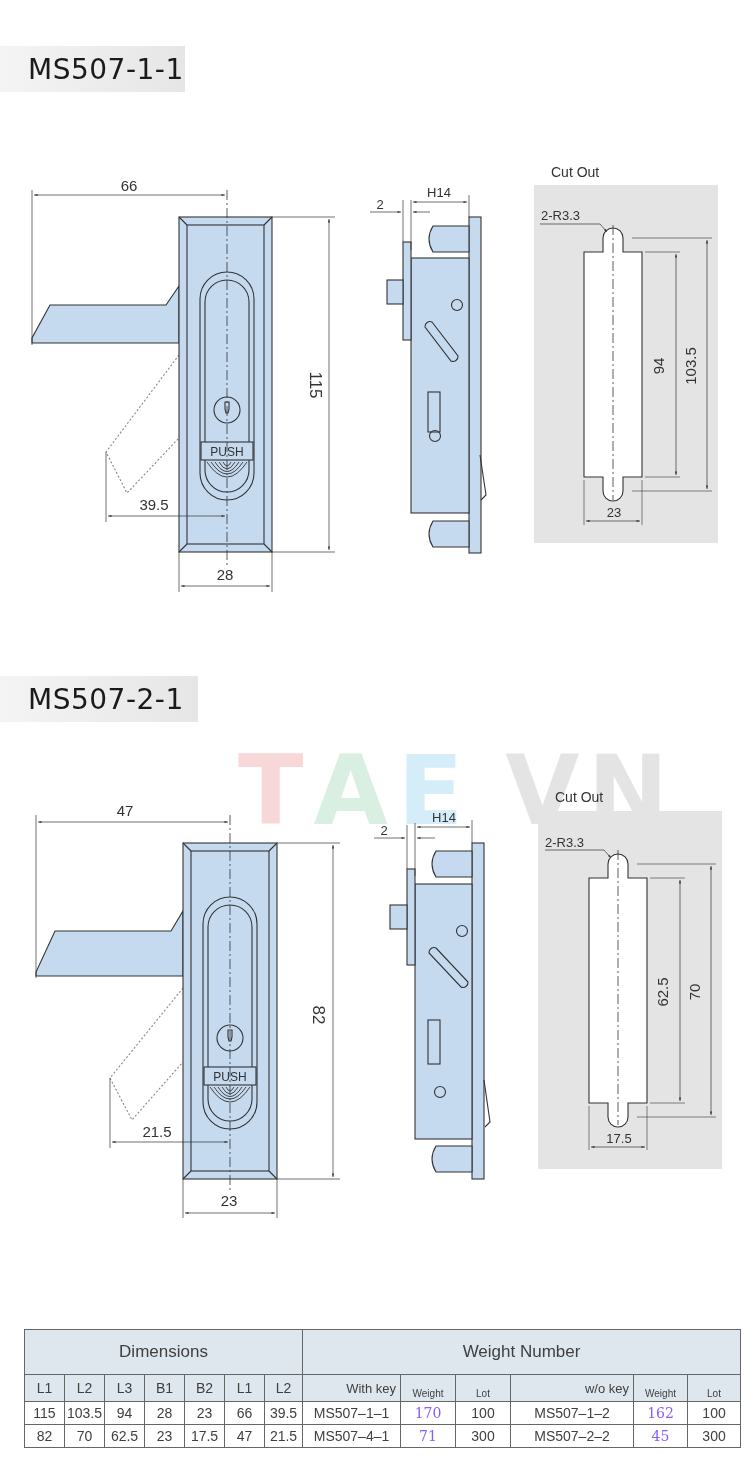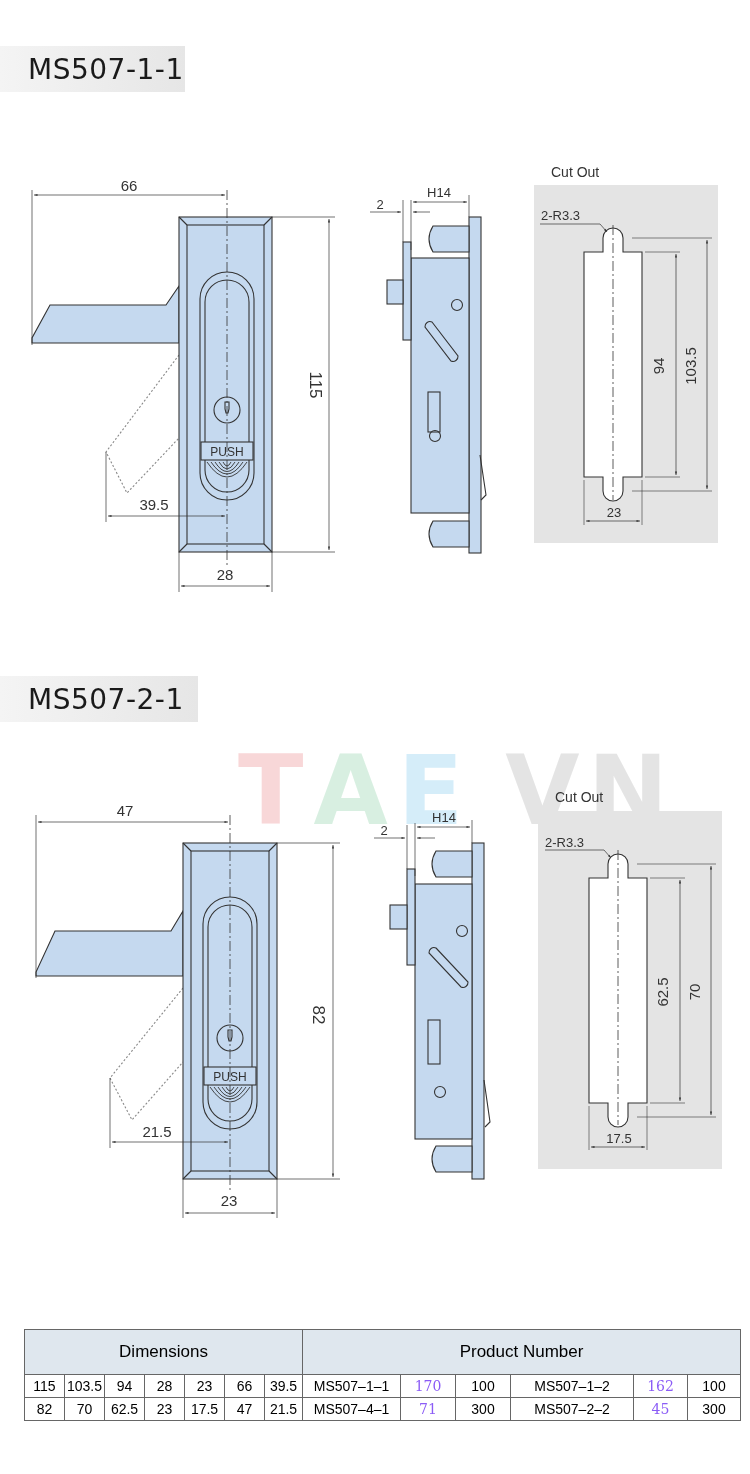--- a/index.html
+++ b/index.html
@@ -5,21 +5,21 @@
   html,body{margin:0;padding:0;background:#ffffff;}
   body{width:750px;height:1474px;position:relative;overflow:hidden;font-family:"Liberation Sans",sans-serif;color:#222;}
   .title-tag{position:absolute;left:0;height:46px;background:linear-gradient(90deg,#f4f4f4,#e6e6e6);display:flex;align-items:center;padding-left:28px;box-sizing:border-box;font-family:"DejaVu Sans",sans-serif;font-size:28px;color:#1a1a1a;letter-spacing:0.5px;}
   #t1{top:46px;width:185px;}
   #t2{top:676px;width:198px;}
   svg{position:absolute;left:0;top:0;}
   .dim{font-family:"Liberation Sans",sans-serif;fill:#333;}
   .watermark{position:absolute;top:735px;left:238px;font-family:"DejaVu Sans",sans-serif;font-weight:bold;font-size:96px;letter-spacing:4px;opacity:0.55;white-space:nowrap;}
   .watermark span{display:inline-block;}
   table.spec{position:absolute;left:24px;top:1329px;width:716px;border-collapse:collapse;font-family:"Liberation Sans",sans-serif;table-layout:fixed;}
-  table.spec td{border:1px solid #666;text-align:center;font-size:14px;color:#000000;height:22px;padding:0;white-space:nowrap;overflow:hidden;}
+  table.spec td{border:1px solid #666;text-align:center;font-size:14px;color:#404040;height:22px;padding:0;white-space:nowrap;overflow:hidden;}
   table.spec tr.group td{background:#dfe7ee;height:44px;font-size:17px;}
   table.spec tr.head td{background:#dfe7ee;height:24px;font-size:14px;}
   table.spec tr.head td.small{font-size:10px;vertical-align:bottom;padding-bottom:2px;}
   table.spec tr.head td.right{text-align:right;padding-right:4px;font-size:13px;}
   table.spec td.ser{font-family:"DejaVu Serif",serif;font-size:14px;color:#8b5cf6;}
 </style>
 </head>
 <body>
 
 <div class="title-tag" id="t1">MS507-1-1</div>
@@ -208,21 +208,36 @@
     <col style="width:98px">
       <col style="width:55px">
       <col style="width:55px">
       <col style="width:123px">
       <col style="width:54px">
       <col style="width:53px">
   </colgroup>
   <tbody>
       <tr class="group">
     <td colspan="7">Dimensions</td>
-    <td colspan="6">Product Number</td>
+    <td colspan="6">Weight Number</td>
+  </tr>
+  <tr class="head">
+    <td>L1</td>
+    <td>L2</td>
+    <td>L3</td>
+    <td>B1</td>
+    <td>B2</td>
+    <td>L1</td>
+    <td>L2</td>
+    <td class="right">With key</td>
+    <td class="small">Weight</td>
+    <td class="small">Lot</td>
+    <td class="right">w/o key</td>
+    <td class="small">Weight</td>
+    <td class="small">Lot</td>
   </tr>
   <tr>
     <td>115</td>
     <td>103.5</td>
     <td>94</td>
     <td>28</td>
     <td>23</td>
     <td>66</td>
     <td>39.5</td>
     <td>MS507–1–1</td>

